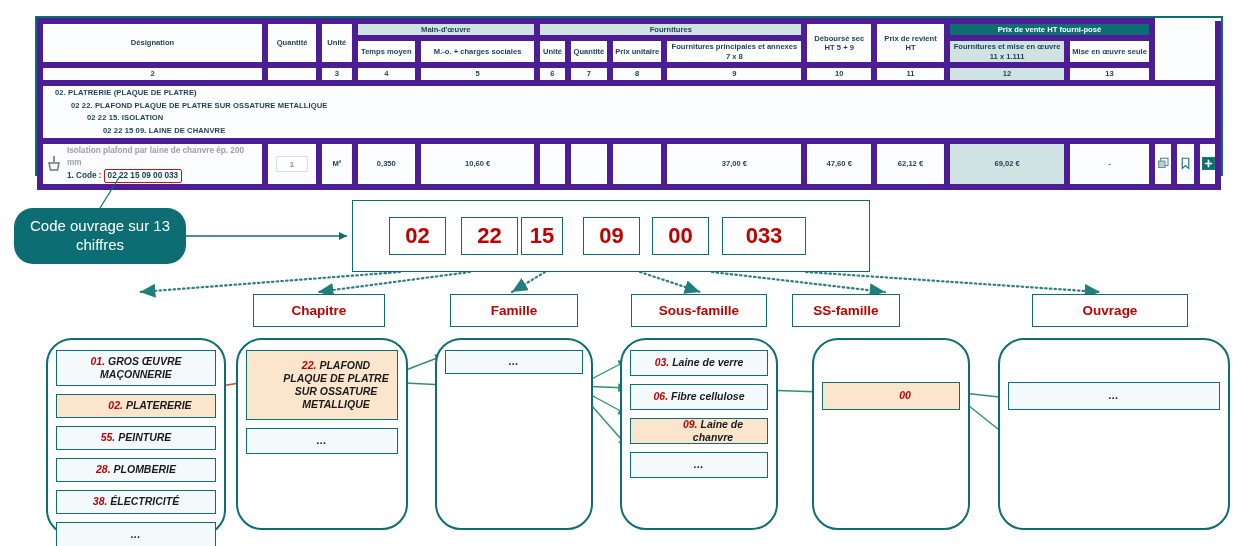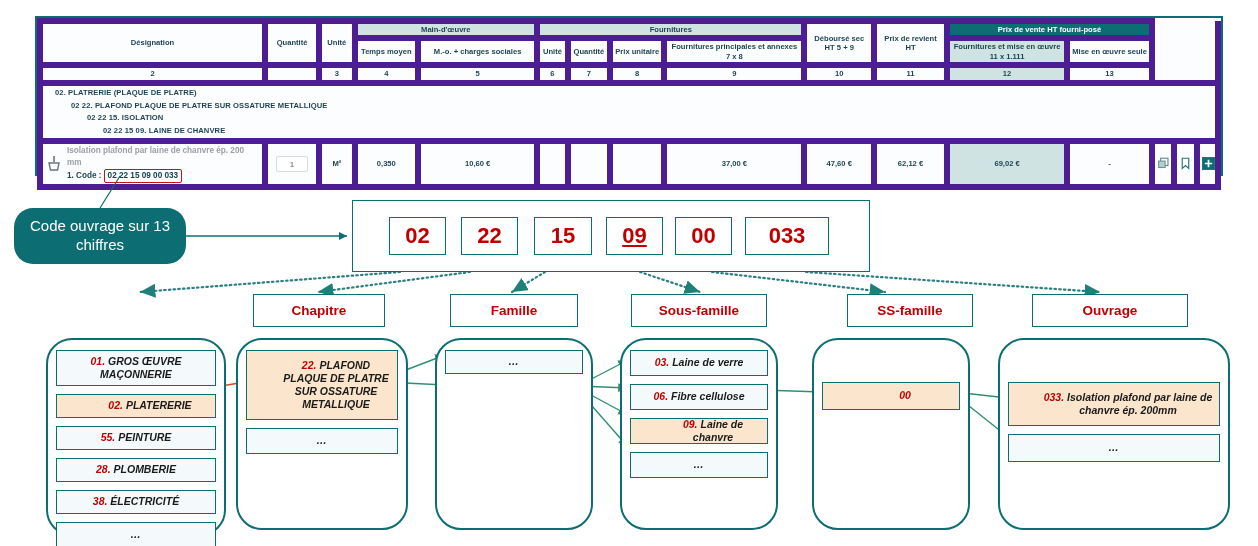--- a/index.html
+++ b/index.html
@@ -98,22 +98,22 @@
   }
   .digit-row{ display:flex; align-items:center; width:100%; height:100%; padding:0 8px; }
   .digit{
     border:1.6px solid #0c6e72; background:#fff;
     color:#c00000; font-size:22px; font-weight:bold;
     display:flex; align-items:center; justify-content:center;
     height:38px;
   }
   .d02{ width:57px; margin-left:28px;text-align:right; }
   .d22{ width:57px; margin-left:15px; }
-  .d15{ width:58px; margin-left:16px; }
-  .d09{ width:57px; margin-left:14px;text-decoration:underline; }
+  .d15{ width:42px; margin-left:3px; }
+  .d09{ width:57px; margin-left:20px; }
   .d00{ width:57px; margin-left:12px; }
   .d033{ width:84px; margin-left:13px; }
 
   
   .colhead{
     position:absolute; top:294px; height:33px;
     border:1.6px solid #0c6e72; background:#fff;
     color:#c00000; font-size:13.5px; font-weight:bold;
     display:flex; align-items:center; justify-content:center;
   }
@@ -320,21 +320,21 @@
       <div class="digit d15">15</div>
       <div class="digit d09">09</div>
       <div class="digit d00">00</div>
       <div class="digit d033">033</div>
     </div>
   </div>
 
   <div class="colhead" style="left:253px; width:132px;">Chapitre</div>
   <div class="colhead" style="left:450px; width:128px;">Famille</div>
   <div class="colhead" style="left:631px; width:136px;">Sous-famille</div>
-  <div class="colhead" style="left:847px; width:126px;">SS-famille</div>
+  <div class="colhead" style="left:792px; width:108px;">SS-famille</div>
   <div class="colhead" style="left:1032px;width:156px;">Ouvrage</div>
 
   <div class="pill" style="left:46px; top:338px; width:180px; height:198px;">
     <div class="pill-inner">
       <div class="cell" style="height:36px;">
         <span><span class="num">01.</span><span> GROS ŒUVRE MAÇONNERIE</span></span>
       </div>
       <div class="cell hl" style="height:24px;">
         <span><span class="num">02.</span><span> PLATERERIE</span></span>
       </div>
@@ -392,22 +392,19 @@
   <div class="pill" style="left:812px; top:338px; width:158px; height:192px;">
     <div class="pill-inner" style="justify-content:flex-start; padding-top:42px;">
       <div class="cell hl" style="height:28px;">
         <span><span class="num">00</span><span></span></span>
       </div>
     </div>
   </div>
 
   <div class="pill" style="left:998px; top:338px; width:232px; height:192px;">
     <div class="pill-inner" style="padding-top:42px;">
-      <div class="cell hl" style="height:44px;">
-        <span><span class="num">033.</span><span> Isolation plafond par laine de chanvre ép. 200mm</span></span>
-      </div>
       <div class="cell" style="height:28px;">
         <span class="dots">…</span>
       </div>
     </div>
   </div>
 
 </div>
 
 </body></html>

